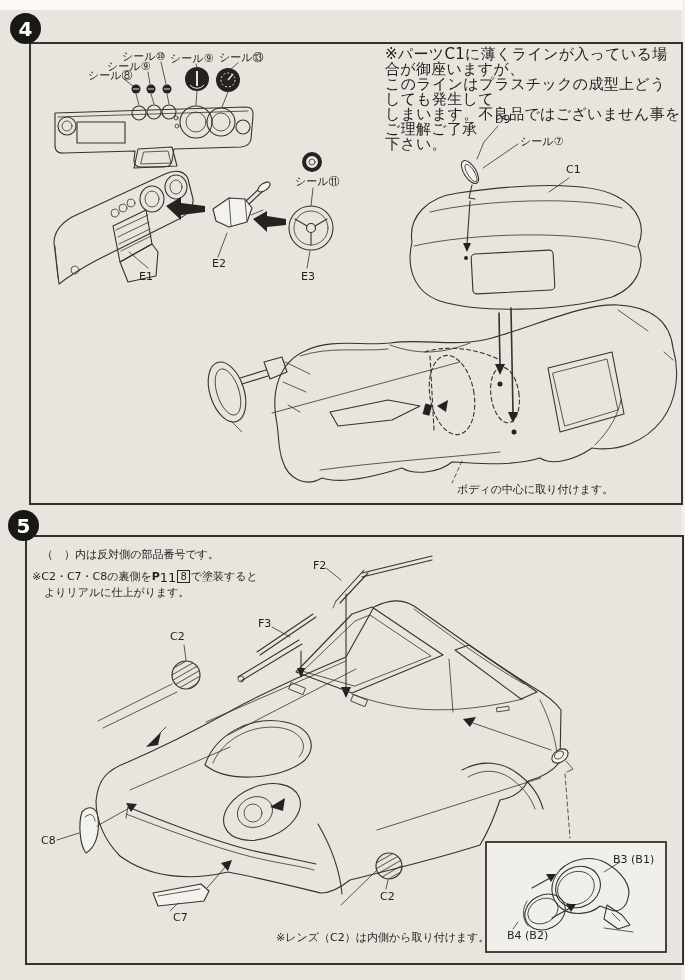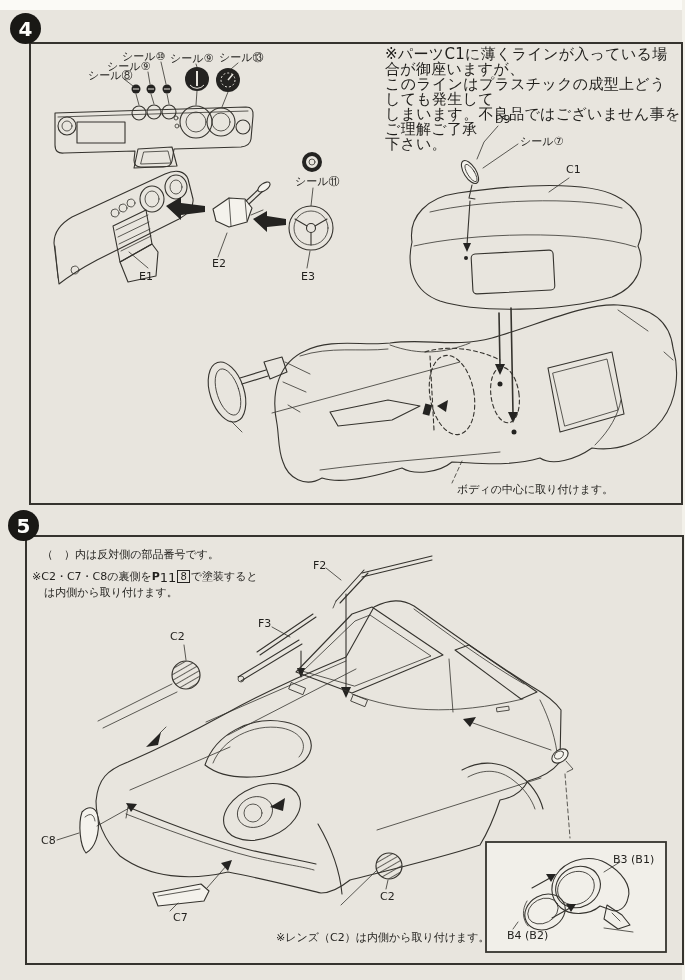--- a/index.html
+++ b/index.html
@@ -61,21 +61,21 @@
 <div class="lbl" style="left:295px;top:176px;">シール⑪</div>
 <div class="lbl" style="left:139px;top:271px;">E1</div>
 <div class="lbl" style="left:212px;top:258px;">E2</div>
 <div class="lbl" style="left:301px;top:271px;">E3</div>
 <div class="lbl" style="left:441px;top:484px;margin-left:16px;">ボディの中心に取り付けます。</div>
 
 <div class="lbl" style="left:42px;top:549px;">（　）内は反対側の部品番号です。</div>
 <div class="paintline" style="left:32px;top:569px;">
   <span>※C2・C7・C8の裏側を</span><b>P</b><span class="subcode">11</span><span class="boxed8">8</span><span>で塗装すると</span>
 </div>
-<div class="paintline" style="left:44px;top:585px;">は内側から取り付けます。</div>
+<div class="paintline" style="left:44px;top:585px;">よりリアルに仕上がります。</div>
 <div class="lbl" style="left:313px;top:560px;">F2</div>
 <div class="lbl" style="left:258px;top:618px;">F3</div>
 <div class="lbl" style="left:170px;top:631px;">C2</div>
 <div class="lbl" style="left:41px;top:835px;">C8</div>
 <div class="lbl" style="left:173px;top:912px;">C7</div>
 <div class="lbl" style="left:380px;top:891px;">C2</div>
 <div class="lbl" style="left:613px;top:854px;">B3 (B1)</div>
 <div class="lbl" style="left:507px;top:930px;">B4 (B2)</div>
 <div class="lbl" style="left:276px;top:932px;">※レンズ（C2）は内側から取り付けます。</div>
 

